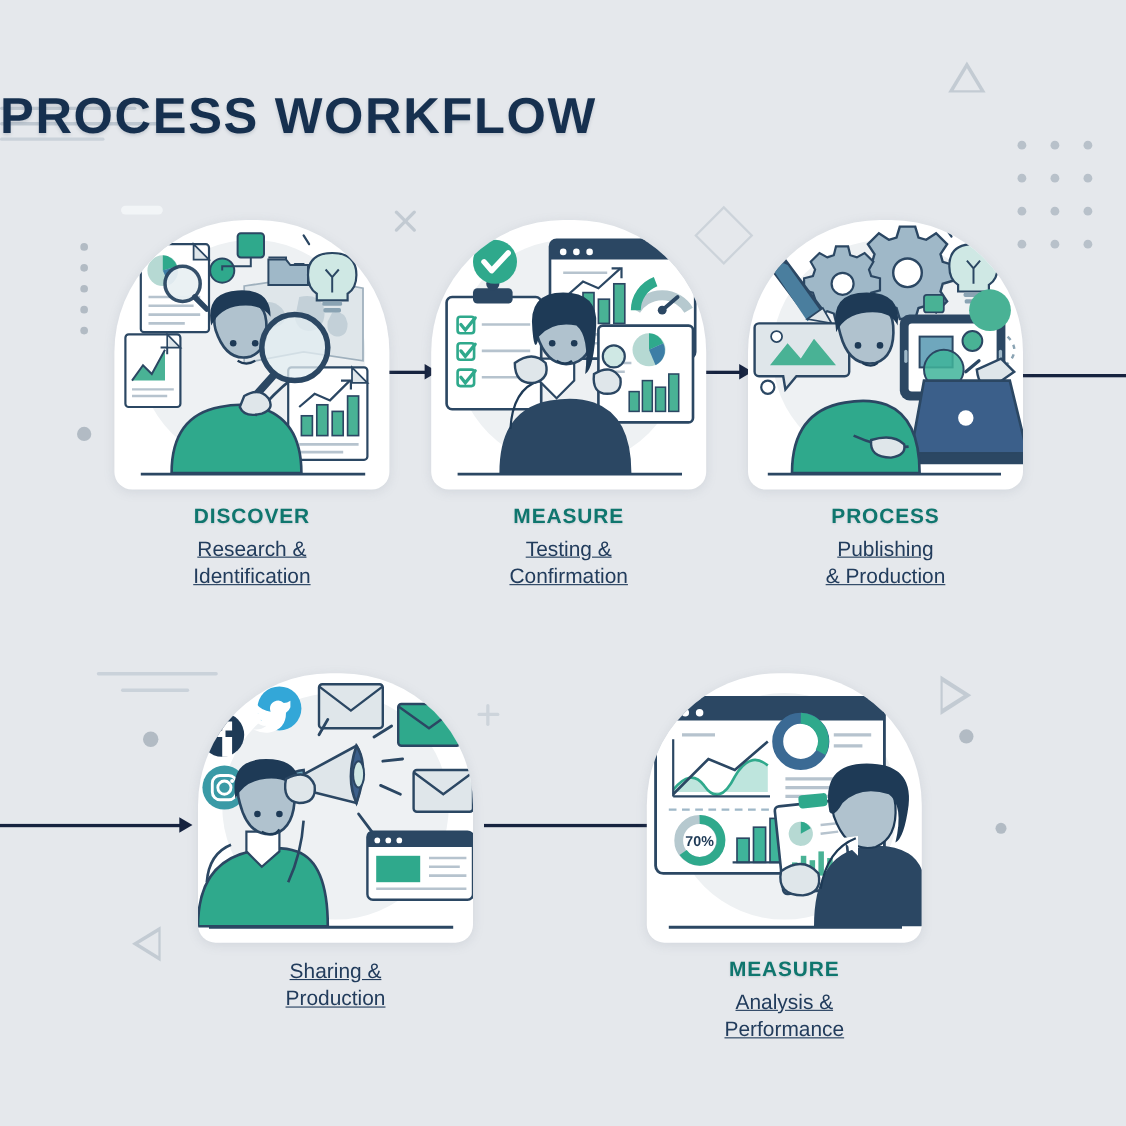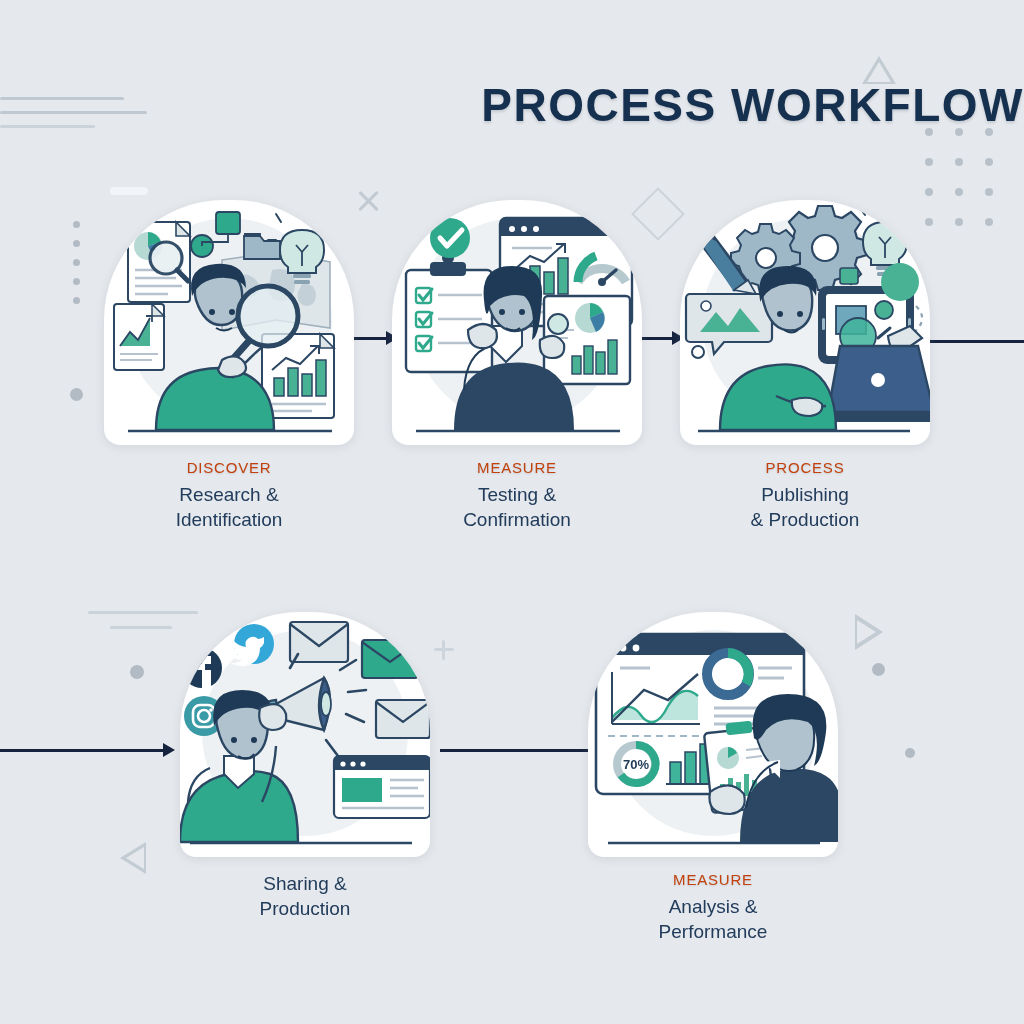--- a/index.html
+++ b/index.html
@@ -51,46 +51,46 @@
   .sparkle b{position:absolute;left:11px;top:0;width:3px;height:26px;background:#c2cad2;border-radius:2px;}
   .sparkle b:nth-child(1){transform:rotate(45deg);}
   .sparkle b:nth-child(2){transform:rotate(-45deg);}
   .plus{position:relative;width:20px;height:20px;}
   .plus b{position:absolute;background:#cdd4db;border-radius:2px;}
   .plus b:nth-child(1){left:8px;top:0;width:3px;height:20px;}
   .plus b:nth-child(2){top:8px;left:0;height:3px;width:20px;}
 
   
   .title{
-    position:absolute;left:0;top:78px;width:1024px;text-align:right;
+    position:absolute;left:0;top:78px;width:1024px;text-align:left;
     font-size:46px;font-weight:bold;letter-spacing:1.5px;color:#16304f;
     text-shadow:0 2px 3px rgba(80,95,115,.22);
   }
 
   
   .step{position:absolute;width:250px;}
   .illus{
     position:relative;width:250px;height:245px;
     background:#ffffff;
     border-radius:120px 120px 16px 16px;
     box-shadow:0 2px 10px rgba(120,132,148,.18);
     overflow:hidden;
   }
   .illus .haze{
     position:absolute;left:22px;top:18px;width:206px;height:206px;border-radius:50%;
     background:#eef1f3;
   }
   .illus svg{position:absolute;left:0;top:0;}
   .labels{margin-top:14px;text-align:center;}
   .step-title{
-    font-size:15px;font-weight:normal;letter-spacing:.8px;color:#c2410c;
+    font-size:19px;font-weight:bold;letter-spacing:.8px;color:#0f766e;
     text-shadow:0 1px 2px rgba(80,95,115,.2);
   }
   .step-sub{
-    margin-top:6px;font-size:19px;line-height:25px;color:#223c5c;font-weight:400;
+    margin-top:6px;font-size:19px;line-height:25px;color:#223c5c;font-weight:400;text-decoration:underline;
   }
 
   
   .arrow{position:absolute;height:22px;}
   .arrow .shaft{position:absolute;left:0;top:10px;height:2.5px;background:#16233f;}
   .arrow .head{
     position:absolute;top:4px;width:0;height:0;
     border-top:7px solid transparent;border-bottom:7px solid transparent;
     border-left:12px solid #16233f;
   }

